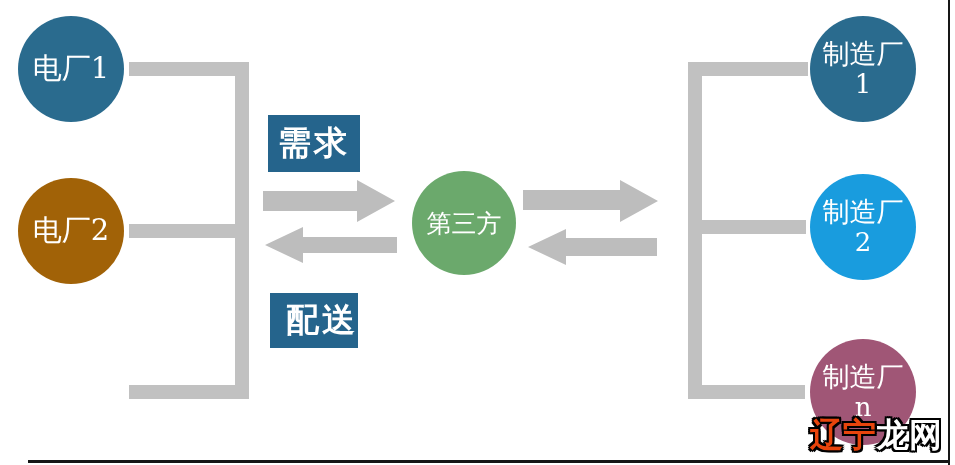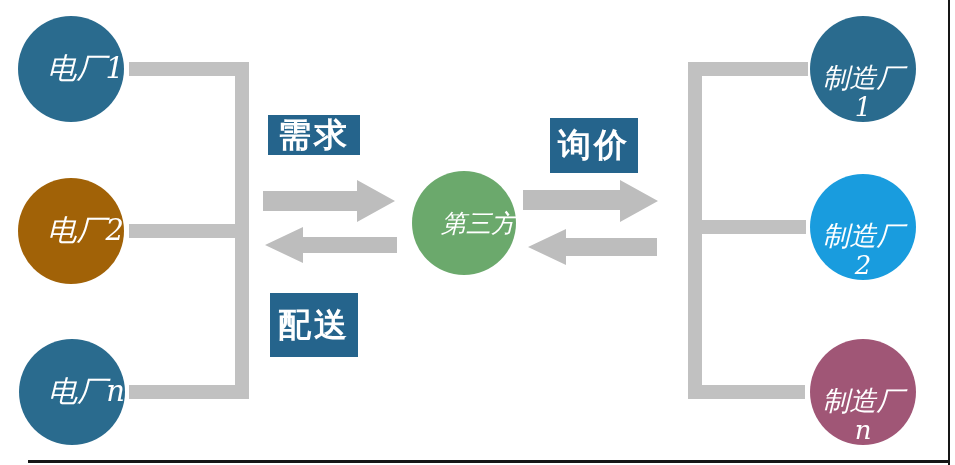--- a/index.html
+++ b/index.html
@@ -2,22 +2,22 @@
 <html><head>
 <meta charset="utf-8">
 <style>
   html,body{margin:0;padding:0;}
   body{font-family:"DejaVu Serif","Liberation Serif",serif;}
   #canvas{
     position:relative;width:955px;height:465px;background:#ffffff;overflow:hidden;
   }
   .node{
     position:absolute;border-radius:50%;
-    display:flex;align-items:center;justify-content:flex-end;
-    color:#ffffff;text-align:center;font-style:italic;
+    display:flex;align-items:center;justify-content:center;
+    color:#ffffff;text-align:center;
   }
   .node-left{width:106px;height:106px;font-size:29px;}
   .node-center{width:104px;height:104px;font-size:25px;}
   .node-right{width:106px;height:106px;font-size:27px;line-height:1.12;flex-direction:column;}
   .node-right .l2{font-size:26px;}
   .bar{position:absolute;background:#c1c1c1;}
   .label-box{
     position:absolute;display:flex;align-items:center;justify-content:center;
     color:#ffffff;font-size:33px;font-weight:bold;letter-spacing:3px;
   }
@@ -56,48 +56,45 @@
     <polygon points="523,190 620,190 620,180 658,201 620,222 620,210 523,210" fill="#BDBDBD"></polygon>
     <polygon points="657,238 566,238 566,229 528,247 566,265 566,256 657,256" fill="#BDBDBD"></polygon>
   </svg>
 
   <div class="node node-left" style="left: 18px; top: 16px; background-color: rgb(42, 107, 142);">
     <span>电厂1</span>
   </div>
   <div class="node node-left" style="left: 18px; top: 178px; background-color: #a16207;">
     <span>电厂2</span>
   </div>
-  <div class="node node-left" style="left: 19px; top: 339px; background-color: rgb(42, 107, 142);">
-    <span>电厂n</span>
-  </div>
 
   <div class="node node-center" style="left: 412px; top: 171px; background-color: rgb(107, 169, 108);">
     <span>第三方</span>
   </div>
 
   <div class="node node-right" style="left: 810px; top: 16px; background-color: rgb(42, 107, 142);">
     <span>制造厂</span>
     <span class="l2">1</span>
   </div>
   <div class="node node-right" style="left: 810px; top: 174px; background-color: rgb(25, 156, 222);">
     <span>制造厂</span>
     <span class="l2">2</span>
   </div>
   <div class="node node-right" style="left: 810px; top: 339px; background-color: rgb(160, 86, 118);">
     <span>制造厂</span>
     <span class="l2">n</span>
   </div>
 
-  <div class="label-box" style="left: 268px; top: 115px; width: 92px; height: 40px; background-color: rgb(37, 100, 140);">
+  <div class="label-box" style="left: 268px; top: 115px; width: 92px; height: 57px; background-color: rgb(37, 100, 140);">
     <span>需求</span>
   </div>
-  <div class="label-box" style="left: 270px; top: 293px; width: 88px; height: 64px; background-color: rgb(37, 100, 140);">
+  <div class="label-box" style="left: 270px; top: 293px; width: 88px; height: 55px; background-color: rgb(37, 100, 140); justify-content: flex-end;">
     <span>配送</span>
   </div>
-  <div class="label-box" style="left: 550px; top: 118px; width: 88px; height: 55px; background-color: rgb(37, 100, 140);">
-    <span>询价</span>
+
+  <div class="watermark">
+    <span style="color: rgb(232, 68, 12);">辽宁</span><span style="color: rgb(255, 255, 255);">龙网</span>
   </div>
-
 
   <div id="edge-right" class="edge-line"></div>
   <div id="edge-bottom" class="edge-line"></div>
 
 </div>
 
 </body></html>

